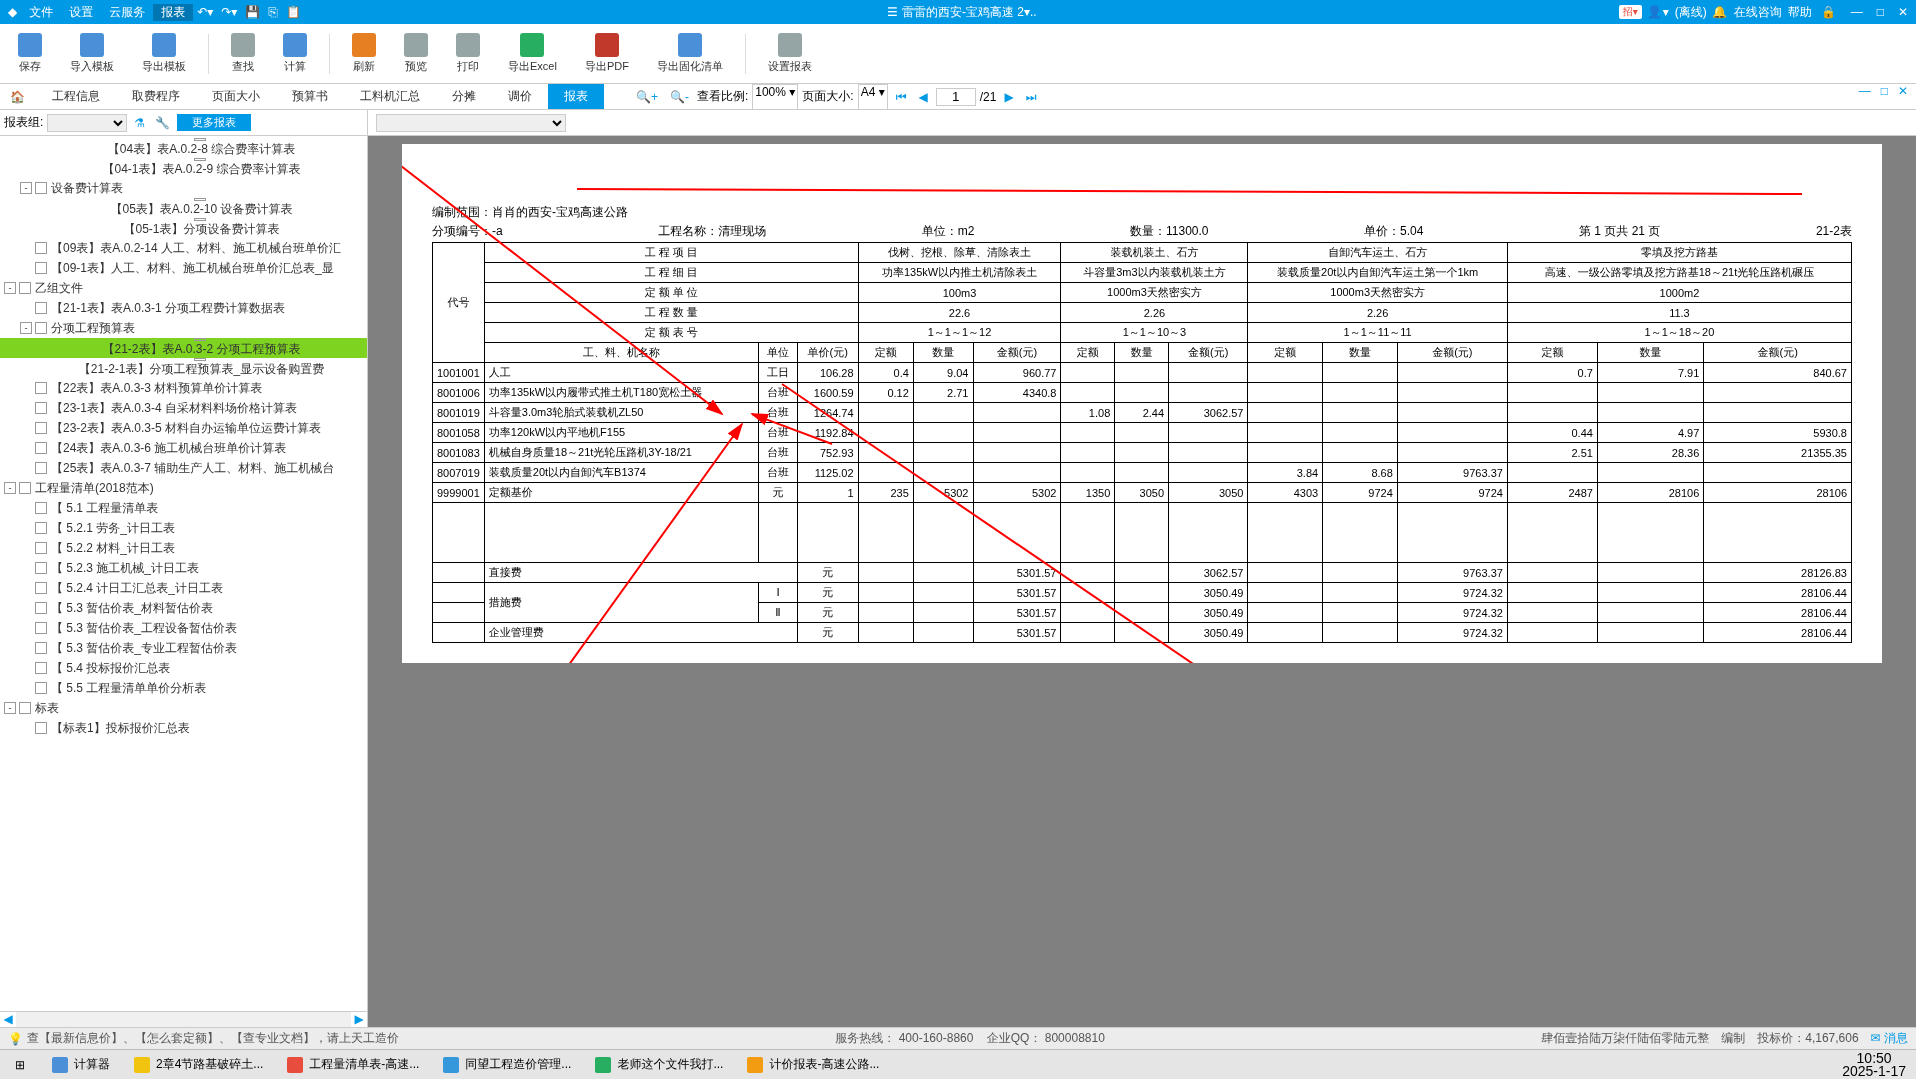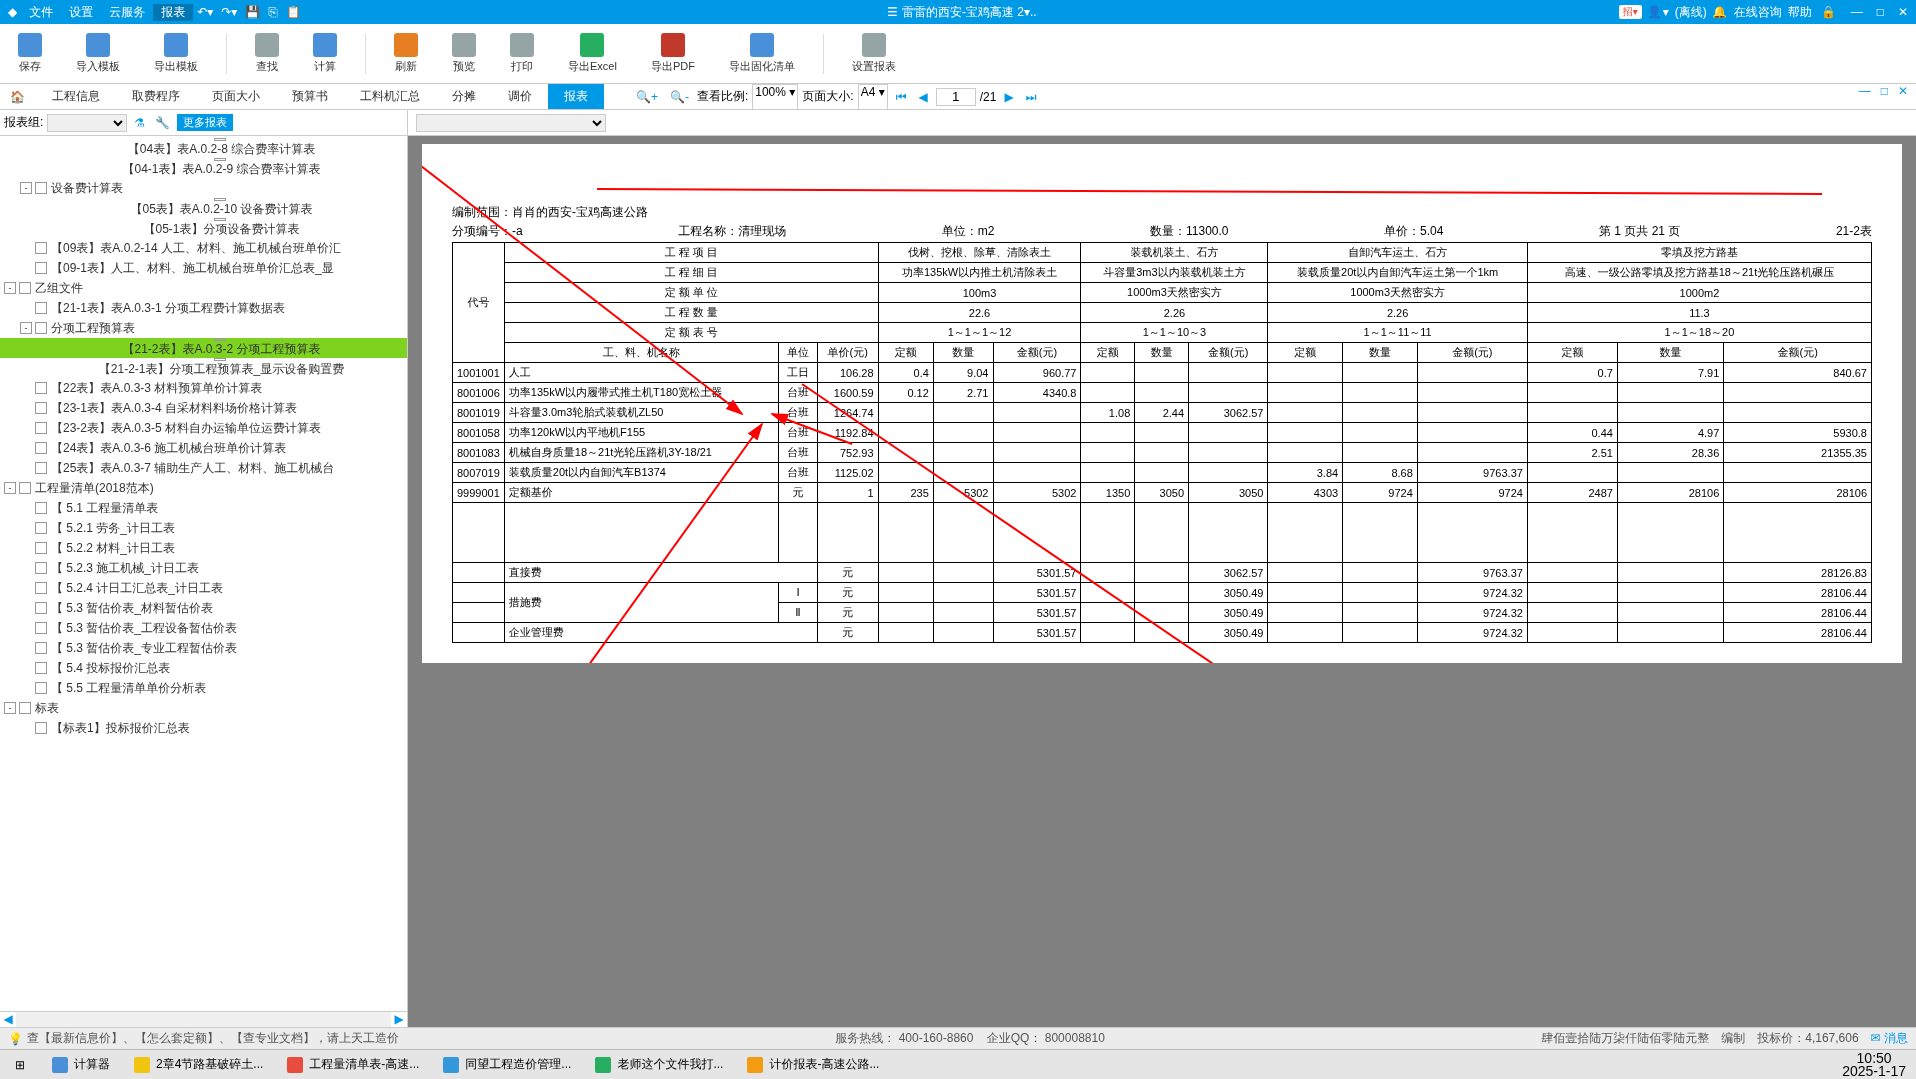--- a/index.html
+++ b/index.html
@@ -7,21 +7,21 @@
 
 
 .title-bar { height: 24px; background: #0099e5; color: #fff; display: flex; align-items: center; padding: 0 4px; }
 .title-bar .menu-item { padding: 0 8px; cursor: pointer; }
 .title-bar .center { flex: 1; text-align: center; display: flex; justify-content: center; align-items: center; gap: 4px; }
 .title-bar .right { display: flex; align-items: center; gap: 6px; }
 .title-bar .icon-btn { padding: 0 4px; cursor: pointer; }
 .title-bar .badge { background: #fff; color: #e74c3c; padding: 0 4px; border-radius: 2px; font-size: 10px; }
 
 
-.ribbon { height: 60px; background: #fff; border-bottom: 1px solid #ccc; display: flex; align-items: center; padding: 4px 8px; gap: 14px; }
+.ribbon { height: 60px; background: #fff; border-bottom: 1px solid #ccc; display: flex; align-items: center; padding: 4px 8px; gap: 8px; }
 .ribbon-group { display: flex; flex-direction: column; align-items: center; padding: 0 10px; cursor: pointer; }
 .ribbon-group .ric { width: 24px; height: 24px; background: #4a90d9; border-radius: 3px; margin-bottom: 2px; }
 .ribbon-group .ric.green { background: #27ae60; }
 .ribbon-group .ric.orange { background: #e67e22; }
 .ribbon-group .ric.gray { background: #95a5a6; }
 .ribbon-group .lbl { font-size: 11px; color: #333; }
 .ribbon-sep { width: 1px; height: 40px; background: #ddd; margin: 0 4px; }
 
 
 .sec-tabs { height: 26px; background: #fff; border-bottom: 1px solid #ccc; display: flex; align-items: stretch; }
@@ -30,25 +30,25 @@
 .sec-tabs .tab.active { background: #0099e5; color: #fff; }
 .sec-tabs .right-tools { margin-left: 20px; display: flex; align-items: center; gap: 4px; padding: 0 8px; }
 .sec-tabs .right-tools input { width: 40px; height: 18px; border: 1px solid #ccc; padding: 0 4px; text-align: center; }
 .sec-tabs .zoom-sel { height: 26px; border: 1px solid #ccc; padding: 0 2px; background: #fff; }
 .sec-tabs .nav-btn { cursor: pointer; color: #0099e5; padding: 0 4px; }
 .sec-tabs .far-right { margin-left: auto; display: flex; gap: 2px; padding-right: 4px; }
 .sec-tabs .far-right span { cursor: pointer; color: #0099e5; padding: 0 4px; }
 
 
 .main { display: flex; height: calc(100% - 24px - 60px - 26px - 22px - 30px); }
-.sidebar { width: 408px; background: #fff; border-right: 1px solid #ccc; display: flex; flex-direction: column; }
+.sidebar { width: 368px; background: #fff; border-right: 1px solid #ccc; display: flex; flex-direction: column; }
 .sb-header { height: 26px; border-bottom: 1px solid #ccc; display: flex; align-items: center; padding: 0 4px; gap: 4px; }
 .sb-header select { height: 18px; width: 80px; border: 1px solid #ccc; }
 .sb-header .ic { cursor: pointer; color: #0099e5; padding: 0 3px; }
-.sb-header .more-btn { background: #0099e5; color: #fff; padding: 1px 6px; cursor: pointer; font-size: 11px; }
+.sb-header .more-btn { background: #0099e5; color: #fff; padding: 1px 15px; cursor: pointer; font-size: 11px; }
 .tree { flex: 1; overflow-y: auto; overflow-x: hidden; padding: 2px 0; }
 .tree-item { display: flex; align-items: center; height: 20px; padding-left: 4px; cursor: pointer; white-space: nowrap; }
 .tree-item.selected { background: #7ed321; }
 .tree-item .exp { width: 12px; height: 12px; border: 1px solid #999; display: inline-flex; align-items: center; justify-content: center; font-size: 9px; margin-right: 3px; color: #333; background: #fff; }
 .tree-item .noexp { width: 15px; display: inline-block; }
 .tree-item .cb { width: 12px; height: 12px; border: 1px solid #999; margin-right: 4px; display: inline-block; }
 .tree-item .tlabel { font-size: 12px; color: #333; }
 .pad1 { padding-left: 20px; }
 .pad2 { padding-left: 36px; flex-direction: column; }
 .sb-scroll { height: 16px; border-top: 1px solid #ccc; display: flex; }

